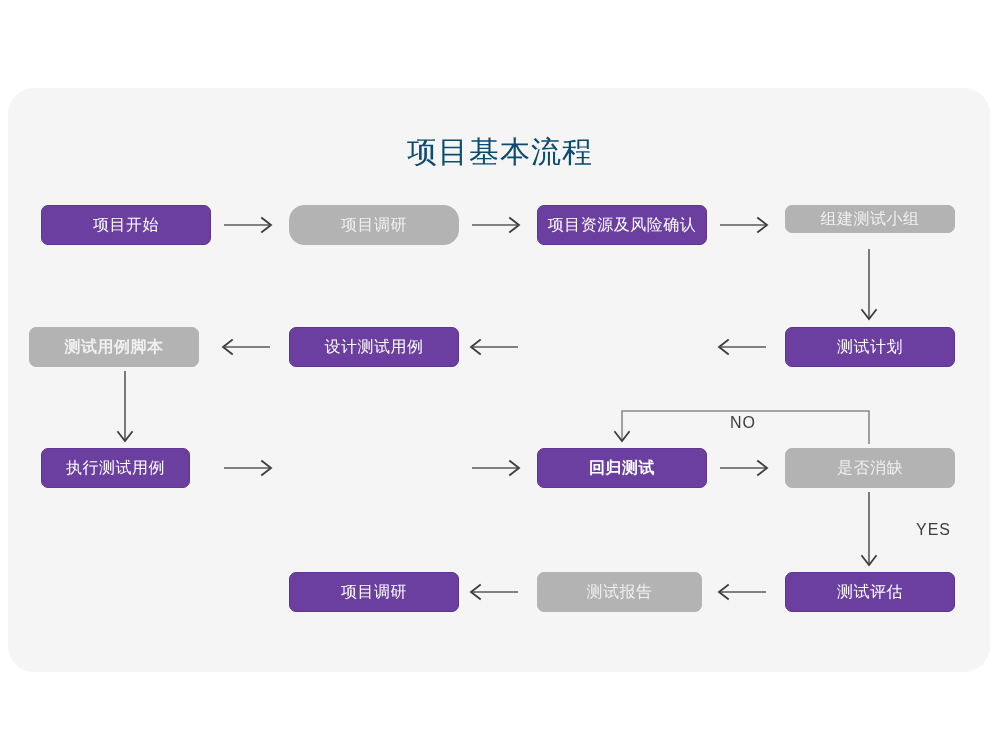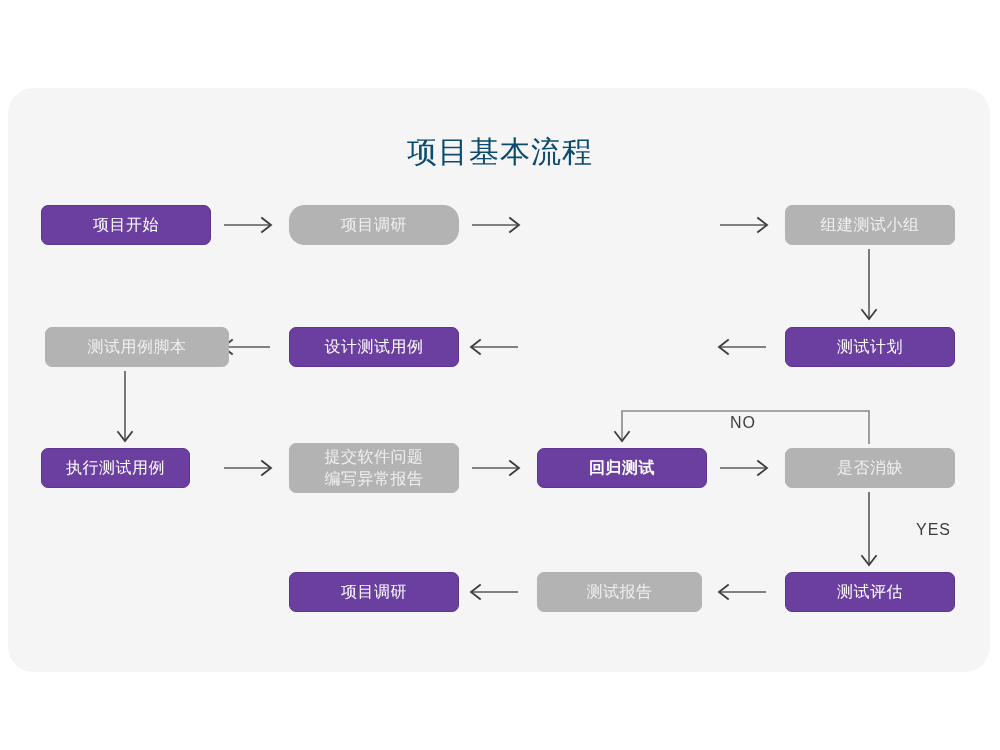--- a/index.html
+++ b/index.html
@@ -188,29 +188,28 @@
       <line class="wire" x1="518" y1="592" x2="472" y2="592"></line>
       <polyline class="wire-head" points="480,585 471,592 480,599"></polyline>
     </g>
   </svg>
 
   <div class="edge-label" style="left:730px; top:414px;">NO</div>
   <div class="edge-label" style="left:878px; top:521px;margin-left:38px;">YES</div>
 
   <div class="node purple" style="left:41px;  top:205px; width:170px; height:40px;">项目开始</div>
   <div class="node gray" style="left:289px; top:205px; width:170px; height:40px;border-radius:15px;">项目调研</div>
-  <div class="node gray" style="left:785px; top:205px; width:170px; height:40px;">组建测试小组</div>
-
-  <div class="node gray" style="left:45px;  top:327px; width:184px; height:40px;">测试用例脚本</div>
+  <div class="node purple" style="left:537px; top:205px; width:170px; height:40px;">项目资源及风险确认</div>
+  <div class="node gray" style="left:785px; top:205px; width:170px; height:28px;">组建测试小组</div>
+
+  <div class="node gray" style="left:29px;  top:327px; width:170px; height:40px;font-weight:bold;">测试用例脚本</div>
   <div class="node purple" style="left:289px; top:327px; width:170px; height:40px;">设计测试用例</div>
   <div class="node purple" style="left:785px; top:327px; width:170px; height:40px;">测试计划</div>
 
   <div class="node purple" style="left:41px;  top:448px; width:149px; height:40px;">执行测试用例</div>
-  <div class="node gray" style="left:289px; top:443px; width:170px; height:50px;">提交软件问题
-编写异常报告</div>
   <div class="node purple" style="left:537px; top:448px; width:170px; height:40px;font-weight:bold;">回归测试</div>
   <div class="node gray" style="left:785px; top:448px; width:170px; height:40px;">是否消缺</div>
 
   <div class="node purple" style="left:289px; top:572px; width:170px; height:40px;">项目调研</div>
   <div class="node gray" style="left:537px; top:572px; width:165px; height:40px;">测试报告</div>
   <div class="node purple" style="left:785px; top:572px; width:170px; height:40px;">测试评估</div>
 
 </div>
 
 </body></html>

